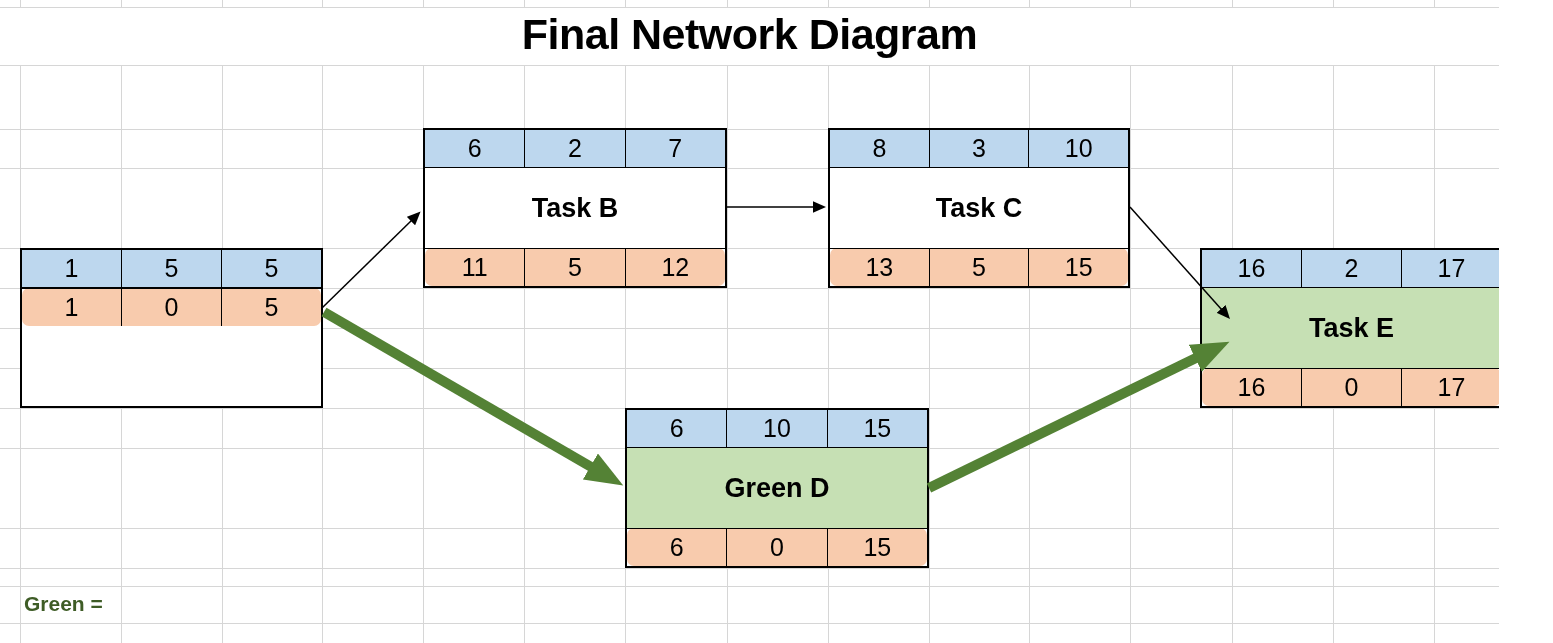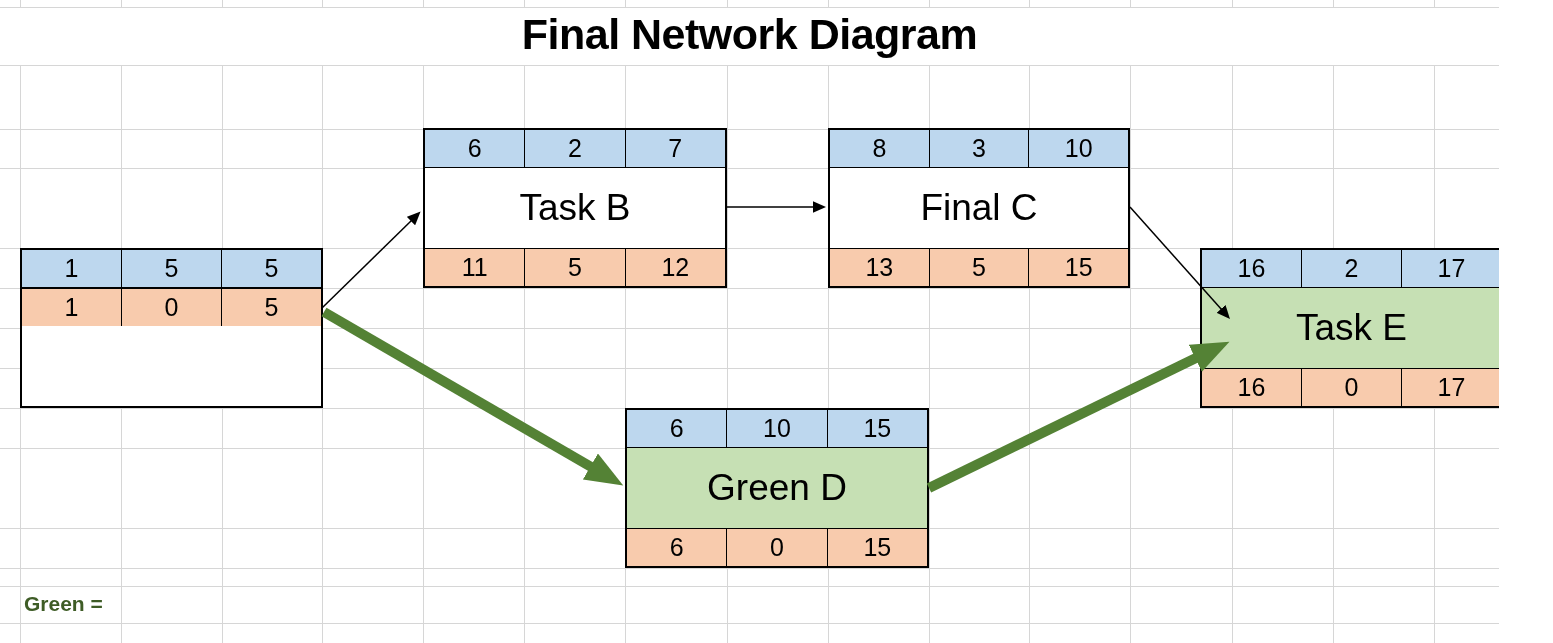--- a/index.html
+++ b/index.html
@@ -25,22 +25,22 @@
   .task-box{
     position:absolute;
     display:flex;flex-direction:column;
     border:2.5px solid #000;
     box-sizing:border-box;
     background:#fff;
     z-index:2;
   }
   .task-row{display:flex;flex-direction:row;}
   .task-row.top{height:38px;background:var(--blue,#bdd7ee);}
-  .task-row.mid{flex:1;align-items:center;justify-content:center;font-size:37px;background:#fff;}
-  .task-row.bottom{height:38px;background:var(--orange,#f8cbad);}
+  .task-row.mid{flex:1;align-items:center;justify-content:center;font-size:27px;background:#fff;font-weight:bold;}
+  .task-row.bottom{height:38px;background:var(--orange,#f8cbad);border-radius:7px;}
   .task-box .cell{
     flex:1;display:flex;align-items:center;justify-content:center;
     font-size:25px;
   }
   .task-row.top .cell{border-bottom:1.5px solid #000;}
   .task-row.bottom .cell{border-top:1.5px solid #000;}
   .task-row .cell + .cell{border-left:1.5px solid #000;}
   .task-box.critical .task-row.mid{background:var(--green-fill,#c6e0b4);}
   
   #arrow-layer{position:absolute;left:0;top:0;z-index:3;pointer-events:none;}
@@ -94,21 +94,21 @@
       <div class="cell">12</div>
     </div>
   </div>
 
   <div class="task-box" style="left:828px;top:128px;width:302px;height:160px;">
     <div class="task-row top">
       <div class="cell">8</div>
       <div class="cell">3</div>
       <div class="cell">10</div>
     </div>
-    <div class="task-row mid">Final C</div>
+    <div class="task-row mid">Task C</div>
     <div class="task-row bottom">
       <div class="cell">13</div>
       <div class="cell">5</div>
       <div class="cell">15</div>
     </div>
   </div>
 
   <div class="task-box critical" style="left:625px;top:408px;width:304px;height:160px;">
     <div class="task-row top">
       <div class="cell">6</div>

